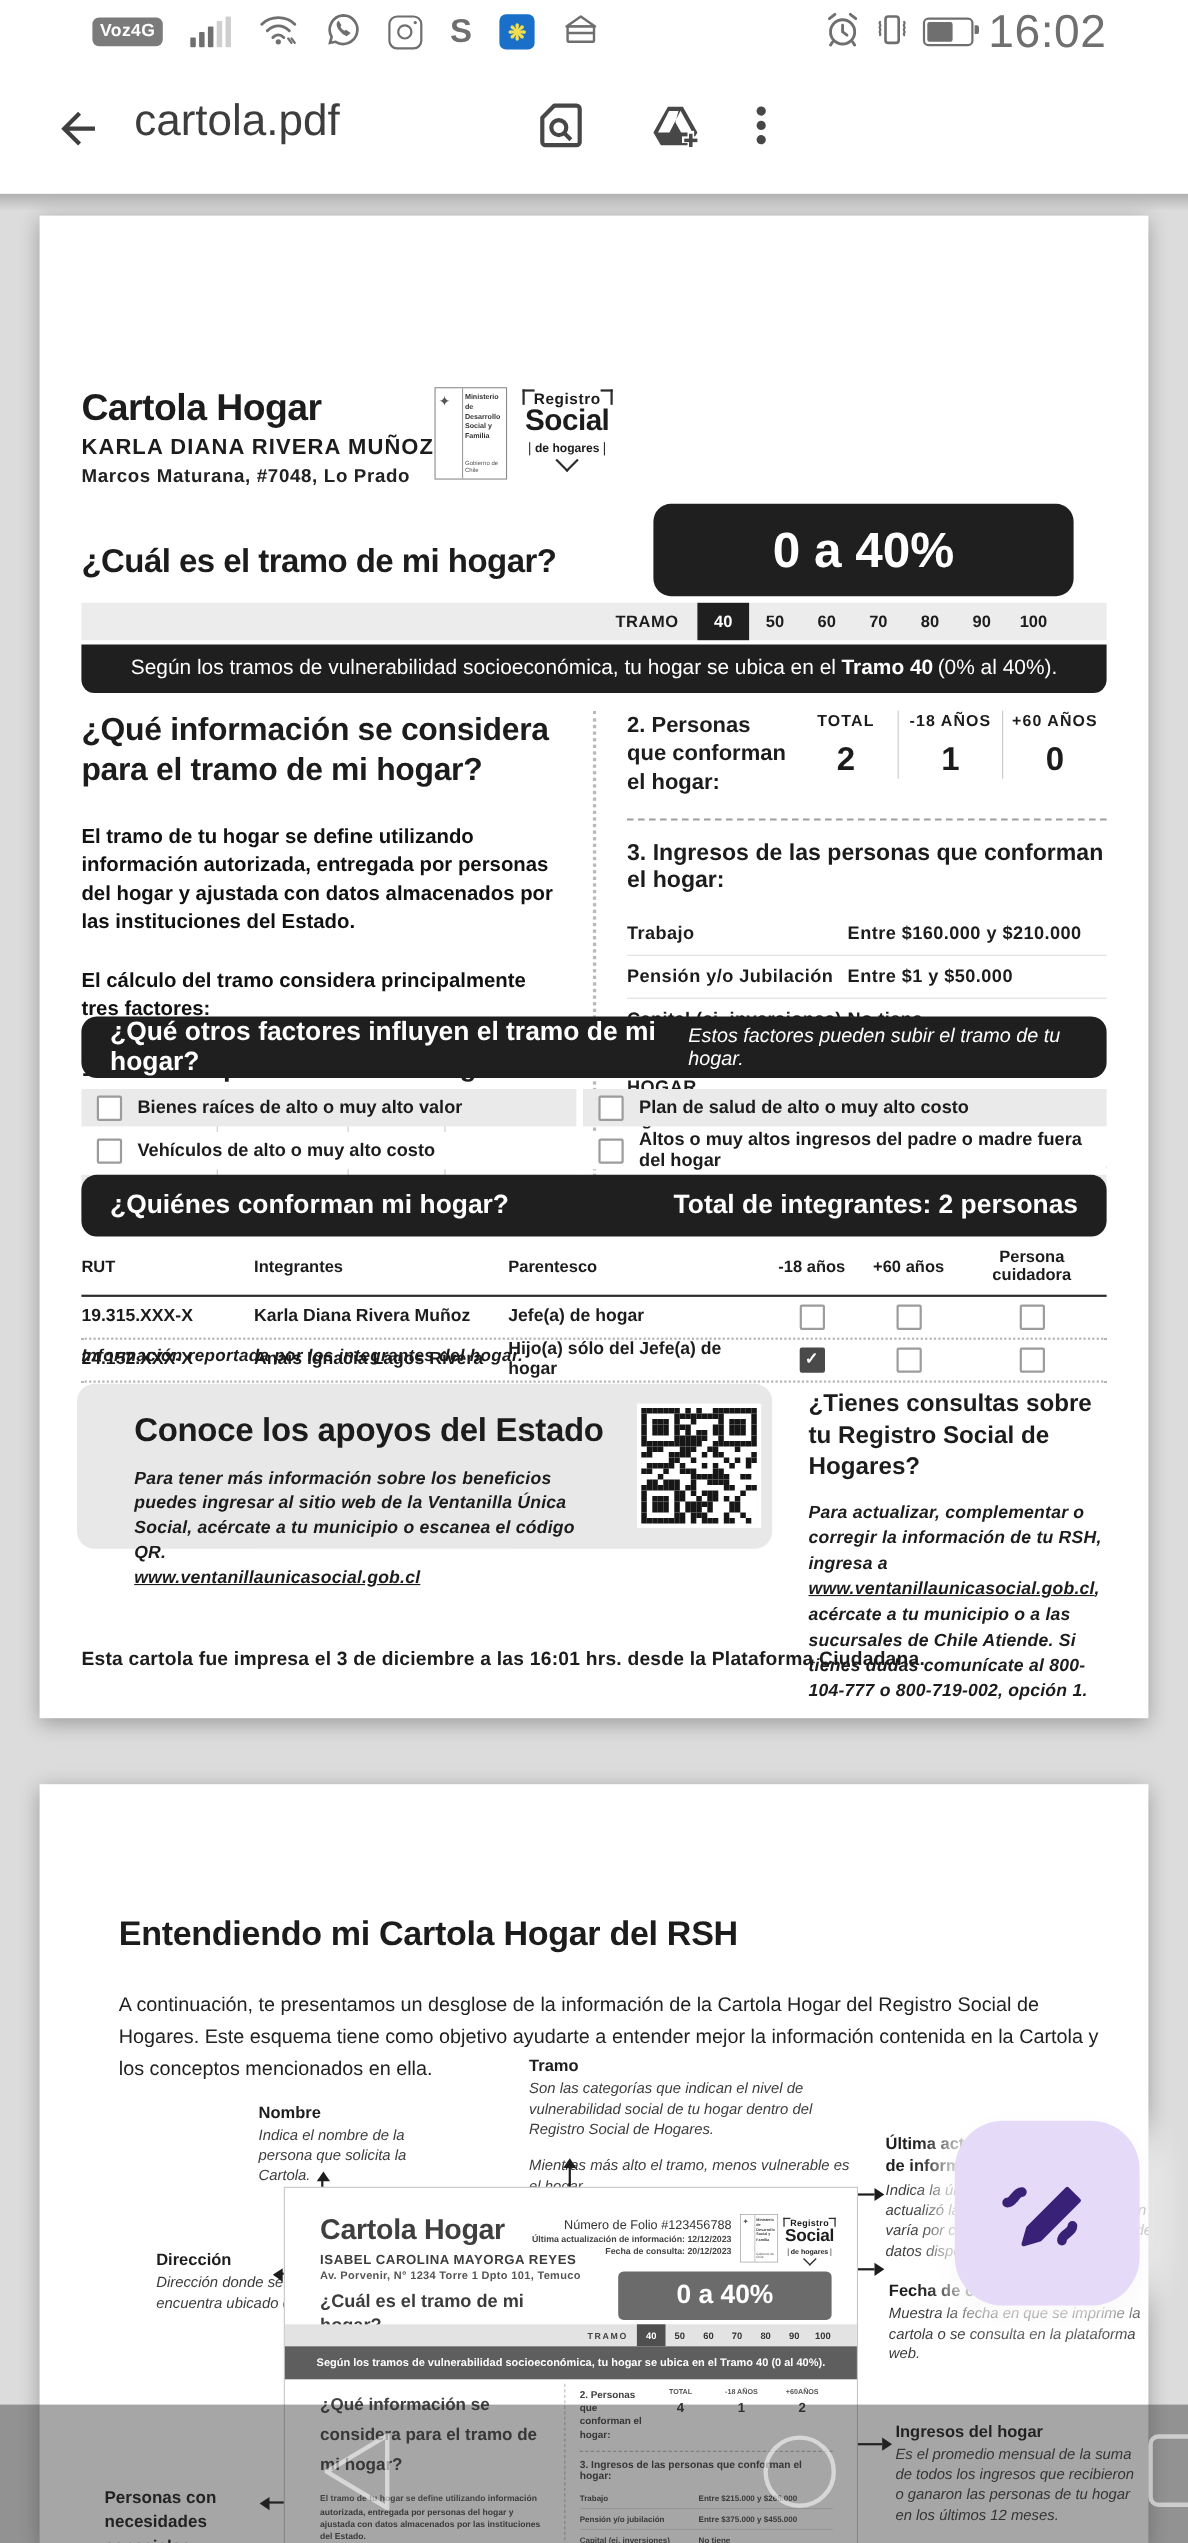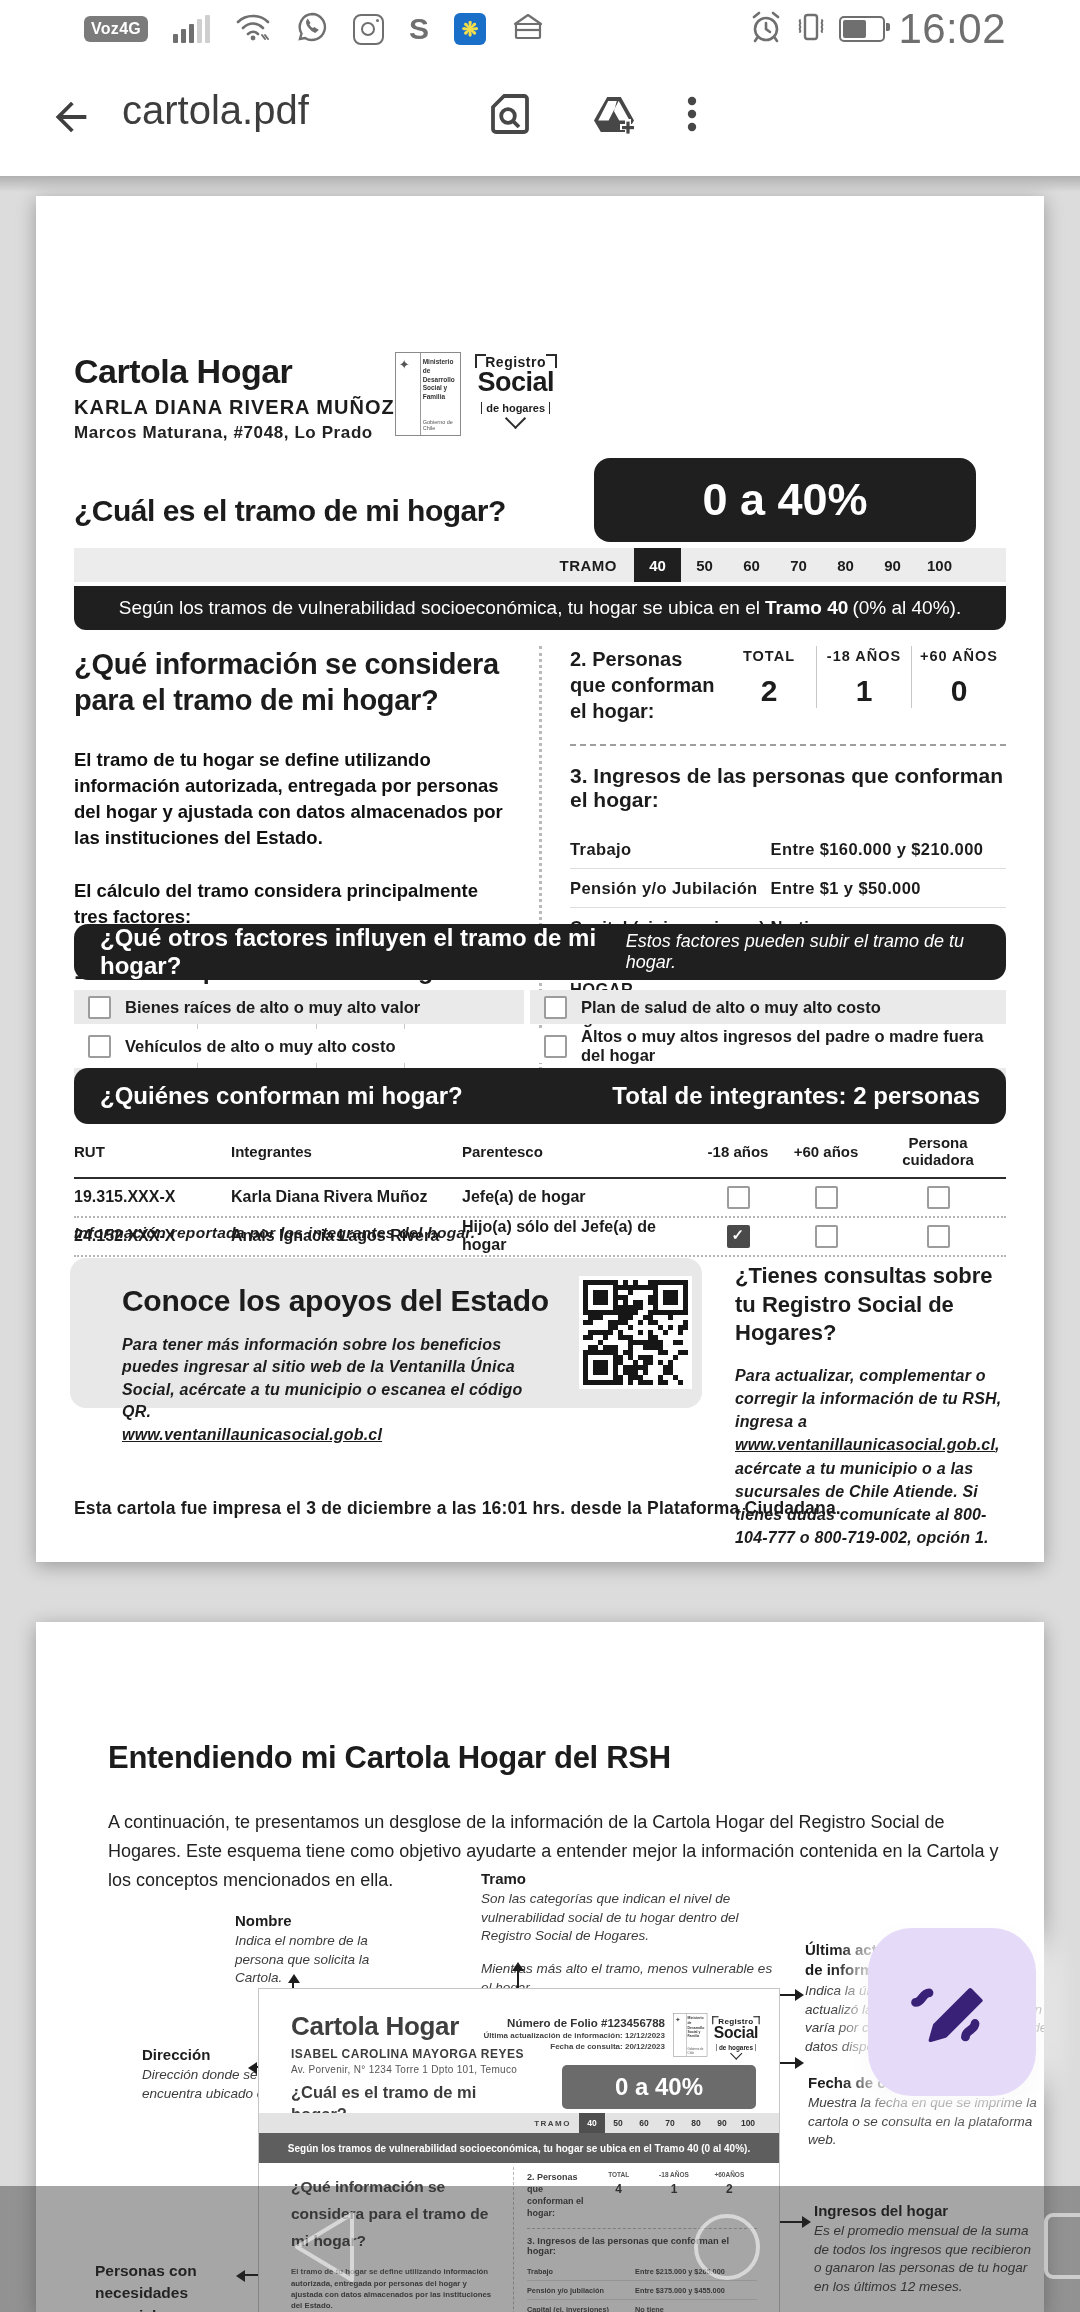--- a/index.html
+++ b/index.html
@@ -144,23 +144,23 @@
   .p2 h1{position:absolute;left:72px;top:118px;font-size:31px;font-weight:700;letter-spacing:-.3px;margin:0}
   .p2 .intro{position:absolute;left:72px;top:186px;width:892px;font-size:18px;color:#222;line-height:1.6}
 
   .ann .at{font-size:15px;font-weight:700;color:#1d1d1d;margin-bottom:3px}
   .ann .ap{font-style:italic;font-size:13.5px;color:#3c3c3c;line-height:1.38}
   .ann{position:absolute}
 
   .mini{position:absolute;left:222px;top:366px;width:520px;height:420px;border:1.5px solid #c6c6c6;background:#fff}
   .mini .mt{position:absolute;left:32px;top:22px;font-size:26px;font-weight:700;color:#3f3f3f;letter-spacing:-.3px}
   .mini .mn{position:absolute;left:32px;top:58px;font-size:12px;font-weight:700;color:#3d3d3d;letter-spacing:.5px}
-  .mini .ma{position:absolute;left:32px;top:75px;font-size:10px;font-weight:400;color:#555;letter-spacing:.3px}
+  .mini .ma{position:absolute;left:32px;top:75px;font-size:10px;font-weight:700;color:#555;letter-spacing:.3px}
   .mini .mfol{position:absolute;left:220px;top:28px;width:186px;text-align:right}
-  .mini .mfol .f1{font-size:11.5px;font-weight:700;color:#333}
+  .mini .mfol .f1{font-size:11.5px;font-weight:400;color:#333}
   .mini .mfol .f2{font-size:8px;font-weight:600;color:#444;margin-top:2px}
   .mini .mfol .f2 b{font-weight:700}
   .mlogo1{position:absolute;left:414px;top:24px;transform:scale(.52);transform-origin:top left}
   .mlogo2{position:absolute;left:452px;top:26px;transform:scale(.58);transform-origin:top left}
   .mini .mq{position:absolute;left:32px;top:92px;width:210px;font-size:16.5px;font-weight:700;color:#3c3c3c;line-height:1.35}
   .mini .mbox{position:absolute;left:303px;top:76px;width:194px;height:44px;background:#6b6b6b;border-radius:5px;
         color:#fff;display:flex;align-items:center;justify-content:center;font-size:24px;font-weight:700}
   .mini .mstrip{position:absolute;left:0;top:124px;width:520px;height:20px;background:#e3e3e3;display:flex;align-items:center}
   .mini .mstrip .lbl{margin-left:auto;font-size:8px;font-weight:700;letter-spacing:1.5px;color:#444;padding-right:8px}
   .mtick{width:26px;height:20px;display:flex;align-items:center;justify-content:center;font-size:8.5px;font-weight:700;color:#333}

